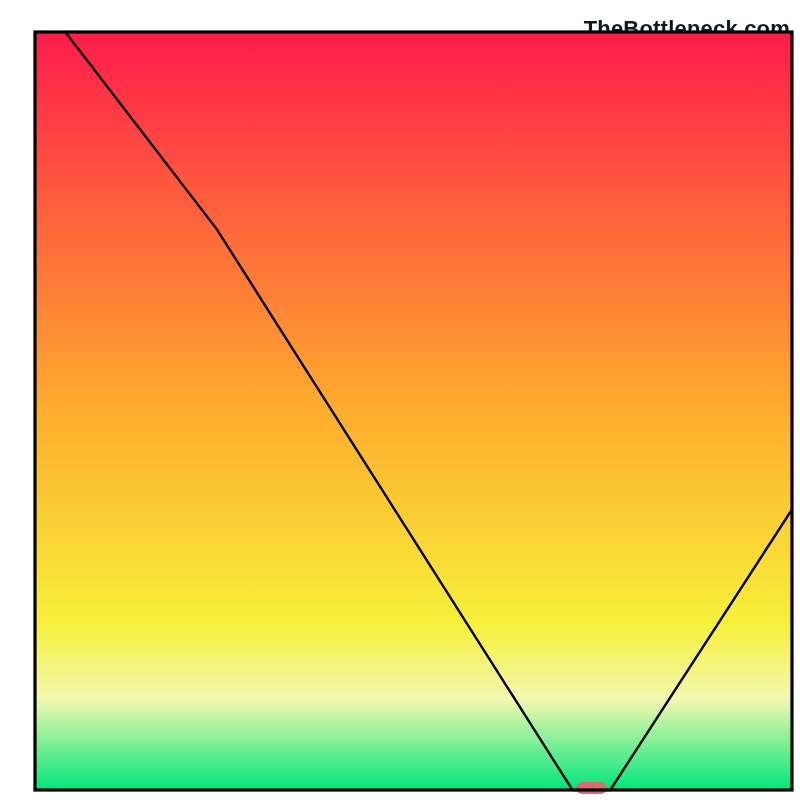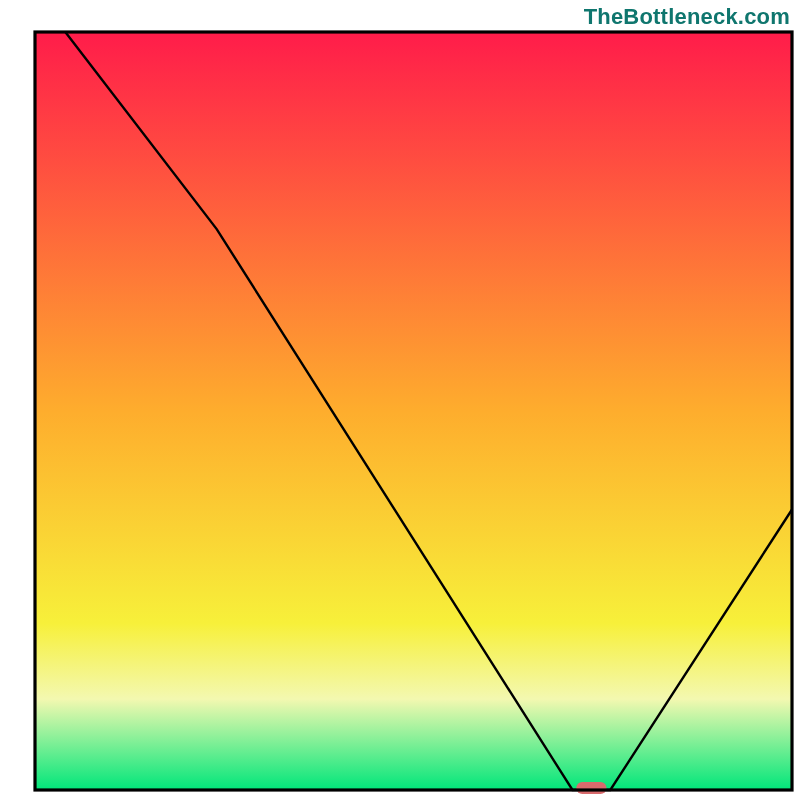--- a/index.html
+++ b/index.html
@@ -11,25 +11,25 @@
     font-family: Arial, Helvetica, sans-serif;
     overflow: hidden;
   }
   .stage {
     position: relative;
     width: 800px;
     height: 800px;
   }
   .attribution {
     position: absolute;
-    top: 4px;
+    top: 16px;
     right: 10px;
     font-size: 22px;
     font-weight: 600;
-    color: #0f766e;
+    color: #0f172a;
     letter-spacing: 0.2px;
   }
   svg.chart {
     position: absolute;
     top: 0;
     left: 0;
   }
 </style>
 </head>
 <body>

